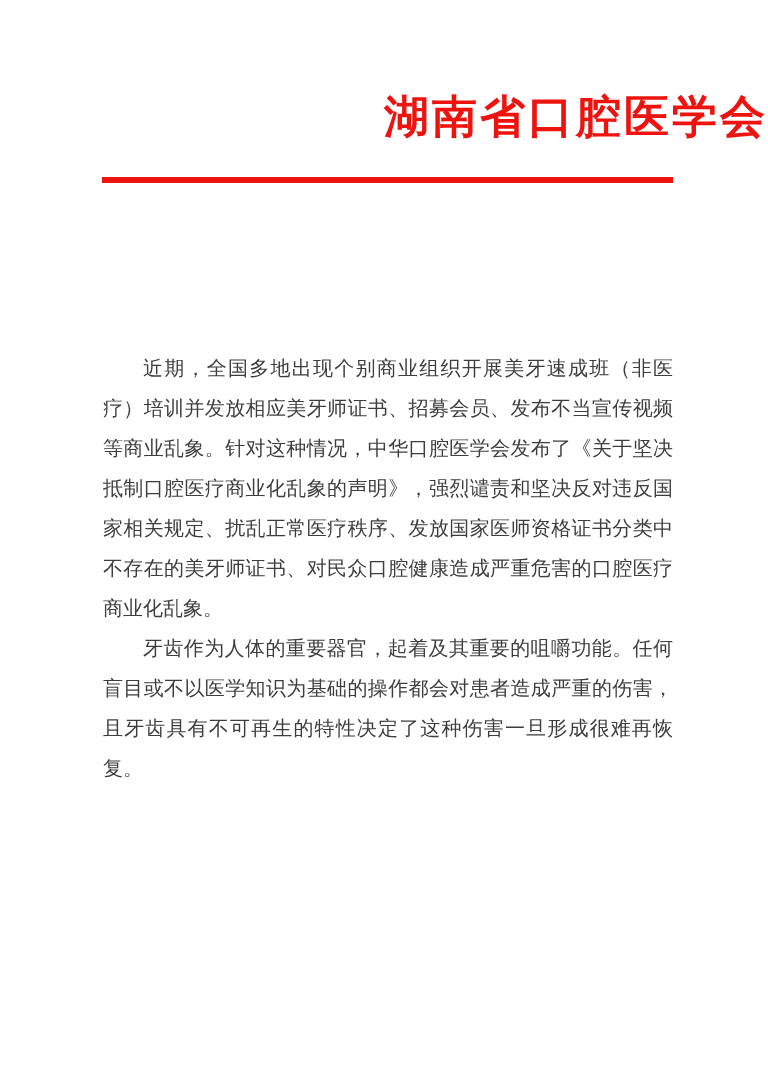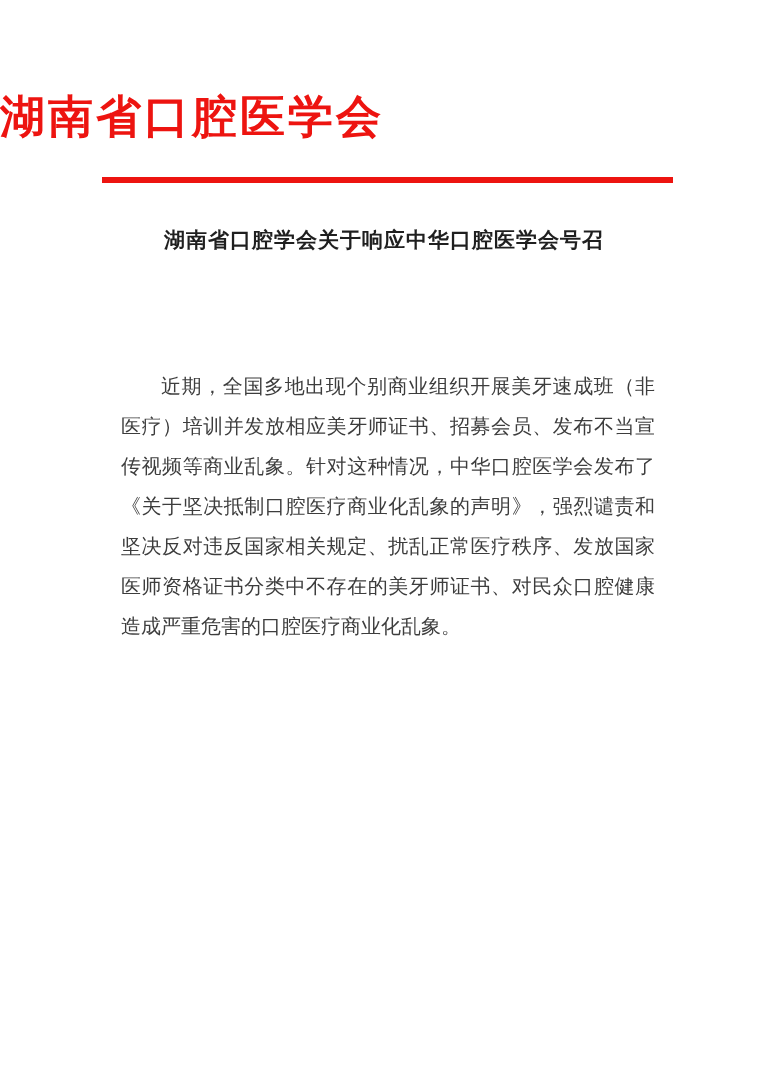--- a/index.html
+++ b/index.html
@@ -14,21 +14,21 @@
     background: #ffffff;
     overflow: hidden;
     font-family: "Liberation Serif", "DejaVu Serif", serif;
   }
   .org-name {
     position: absolute;
     top: 88px;
     left: 0;
     right: 0;
     margin: 0;
-    text-align: left;
+    text-align: right;
     font-size: 45px;
     line-height: 58px;
     font-weight: bold;
     letter-spacing: 3px;
     color: #ed1410;
     font-family: "Liberation Serif", "DejaVu Serif", serif;
   }
   .red-rule {
     position: absolute;
     top: 177px;
@@ -59,34 +59,34 @@
     left: 103px;
     width: 570px;
     color: #3d3d3d;
     font-size: 20px;
     line-height: 40px;
     text-align: justify;
     text-justify: inter-character;
     font-family: "Liberation Serif", "DejaVu Serif", serif;
   }
   .doc-body p {
-    margin: 18px;
+    margin: 0;
     text-indent: 2em;
   }
 </style>
 </head>
 <body>
 
 <div class="page">
 
   <h1 class="org-name">湖南省口腔医学会</h1>
 
   <div class="red-rule"></div>
 
   <div class="doc-title">
-    <div>湖南省口腔学会关于响应中华口腔医学会号召</div>
   </div>
 
   <div class="doc-body">
     <p>近期，全国多地出现个别商业组织开展美牙速成班（非医疗）培训并发放相应美牙师证书、招募会员、发布不当宣传视频等商业乱象。针对这种情况，中华口腔医学会发布了《关于坚决抵制口腔医疗商业化乱象的声明》，强烈谴责和坚决反对违反国家相关规定、扰乱正常医疗秩序、发放国家医师资格证书分类中不存在的美牙师证书、对民众口腔健康造成严重危害的口腔医疗商业化乱象。</p>
+    <p>牙齿作为人体的重要器官，起着及其重要的咀嚼功能。任何盲目或不以医学知识为基础的操作都会对患者造成严重的伤害，且牙齿具有不可再生的特性决定了这种伤害一旦形成很难再恢复。</p>
   </div>
 
 </div>
 
 </body></html>

